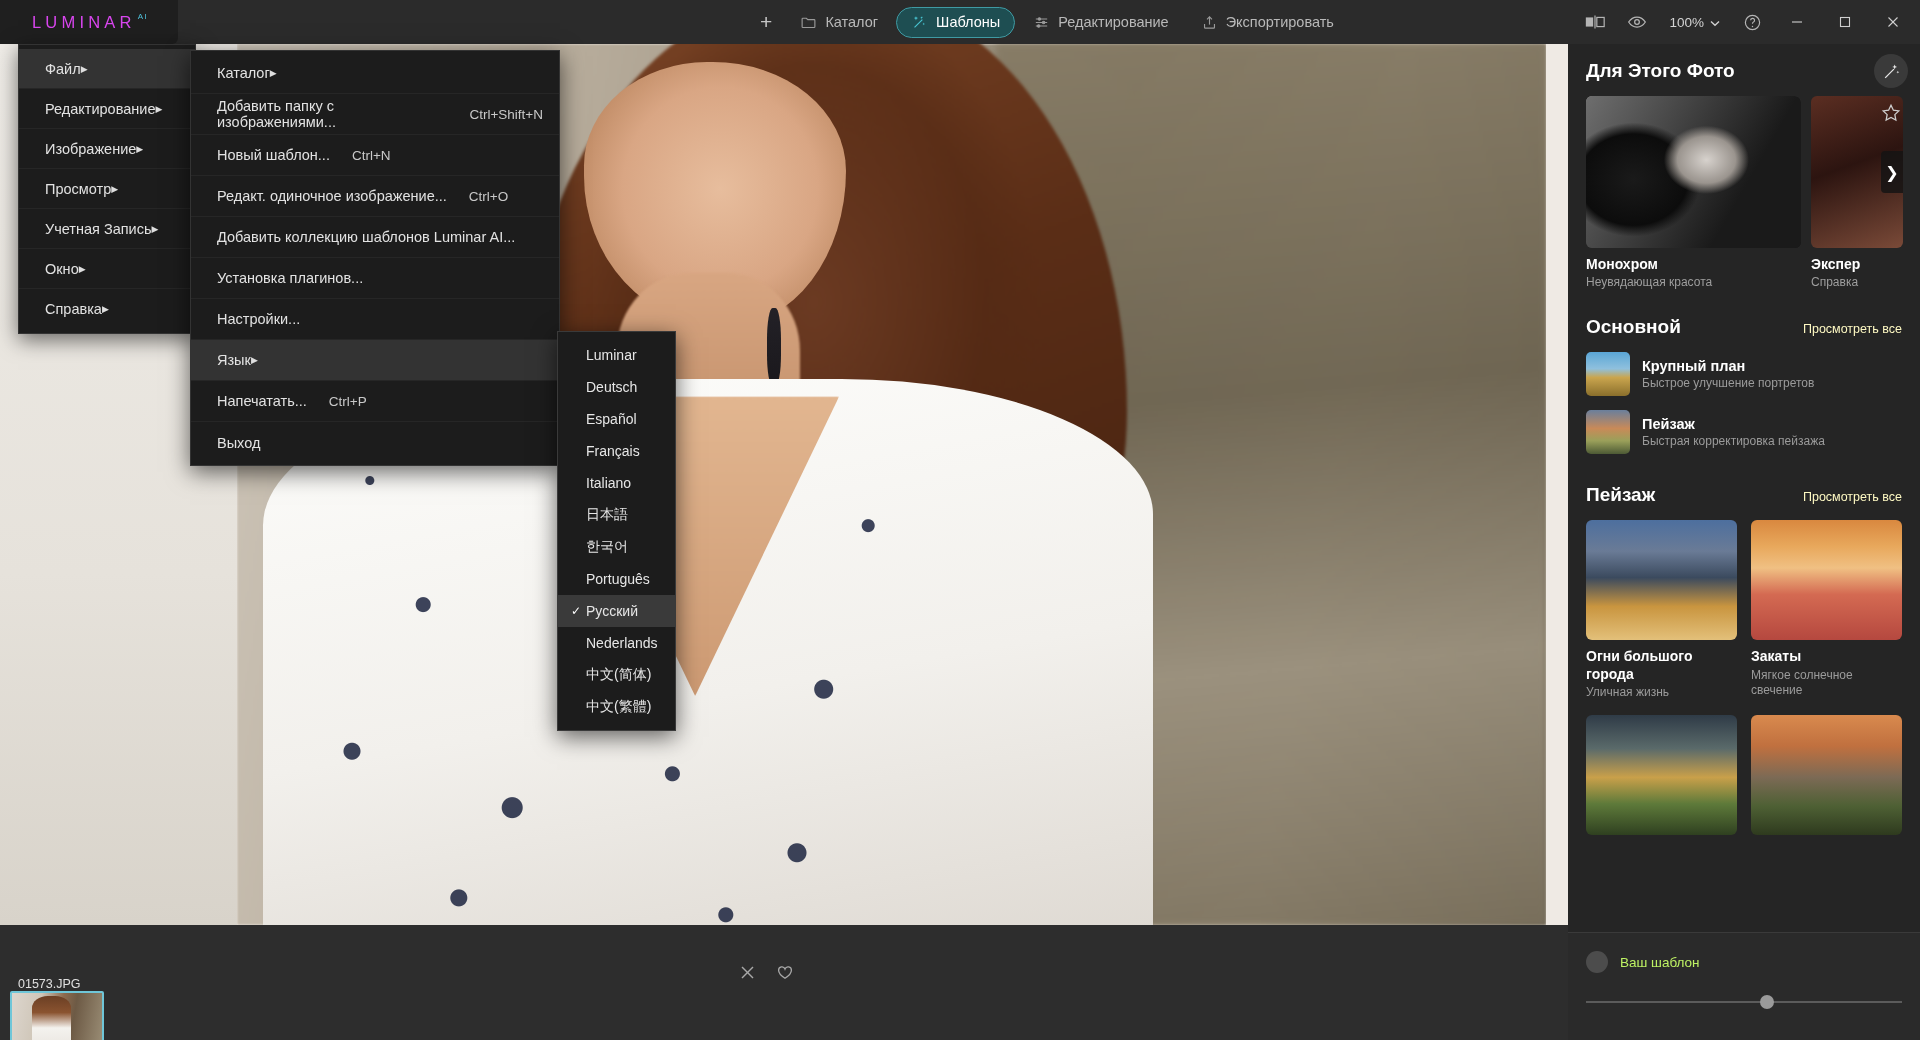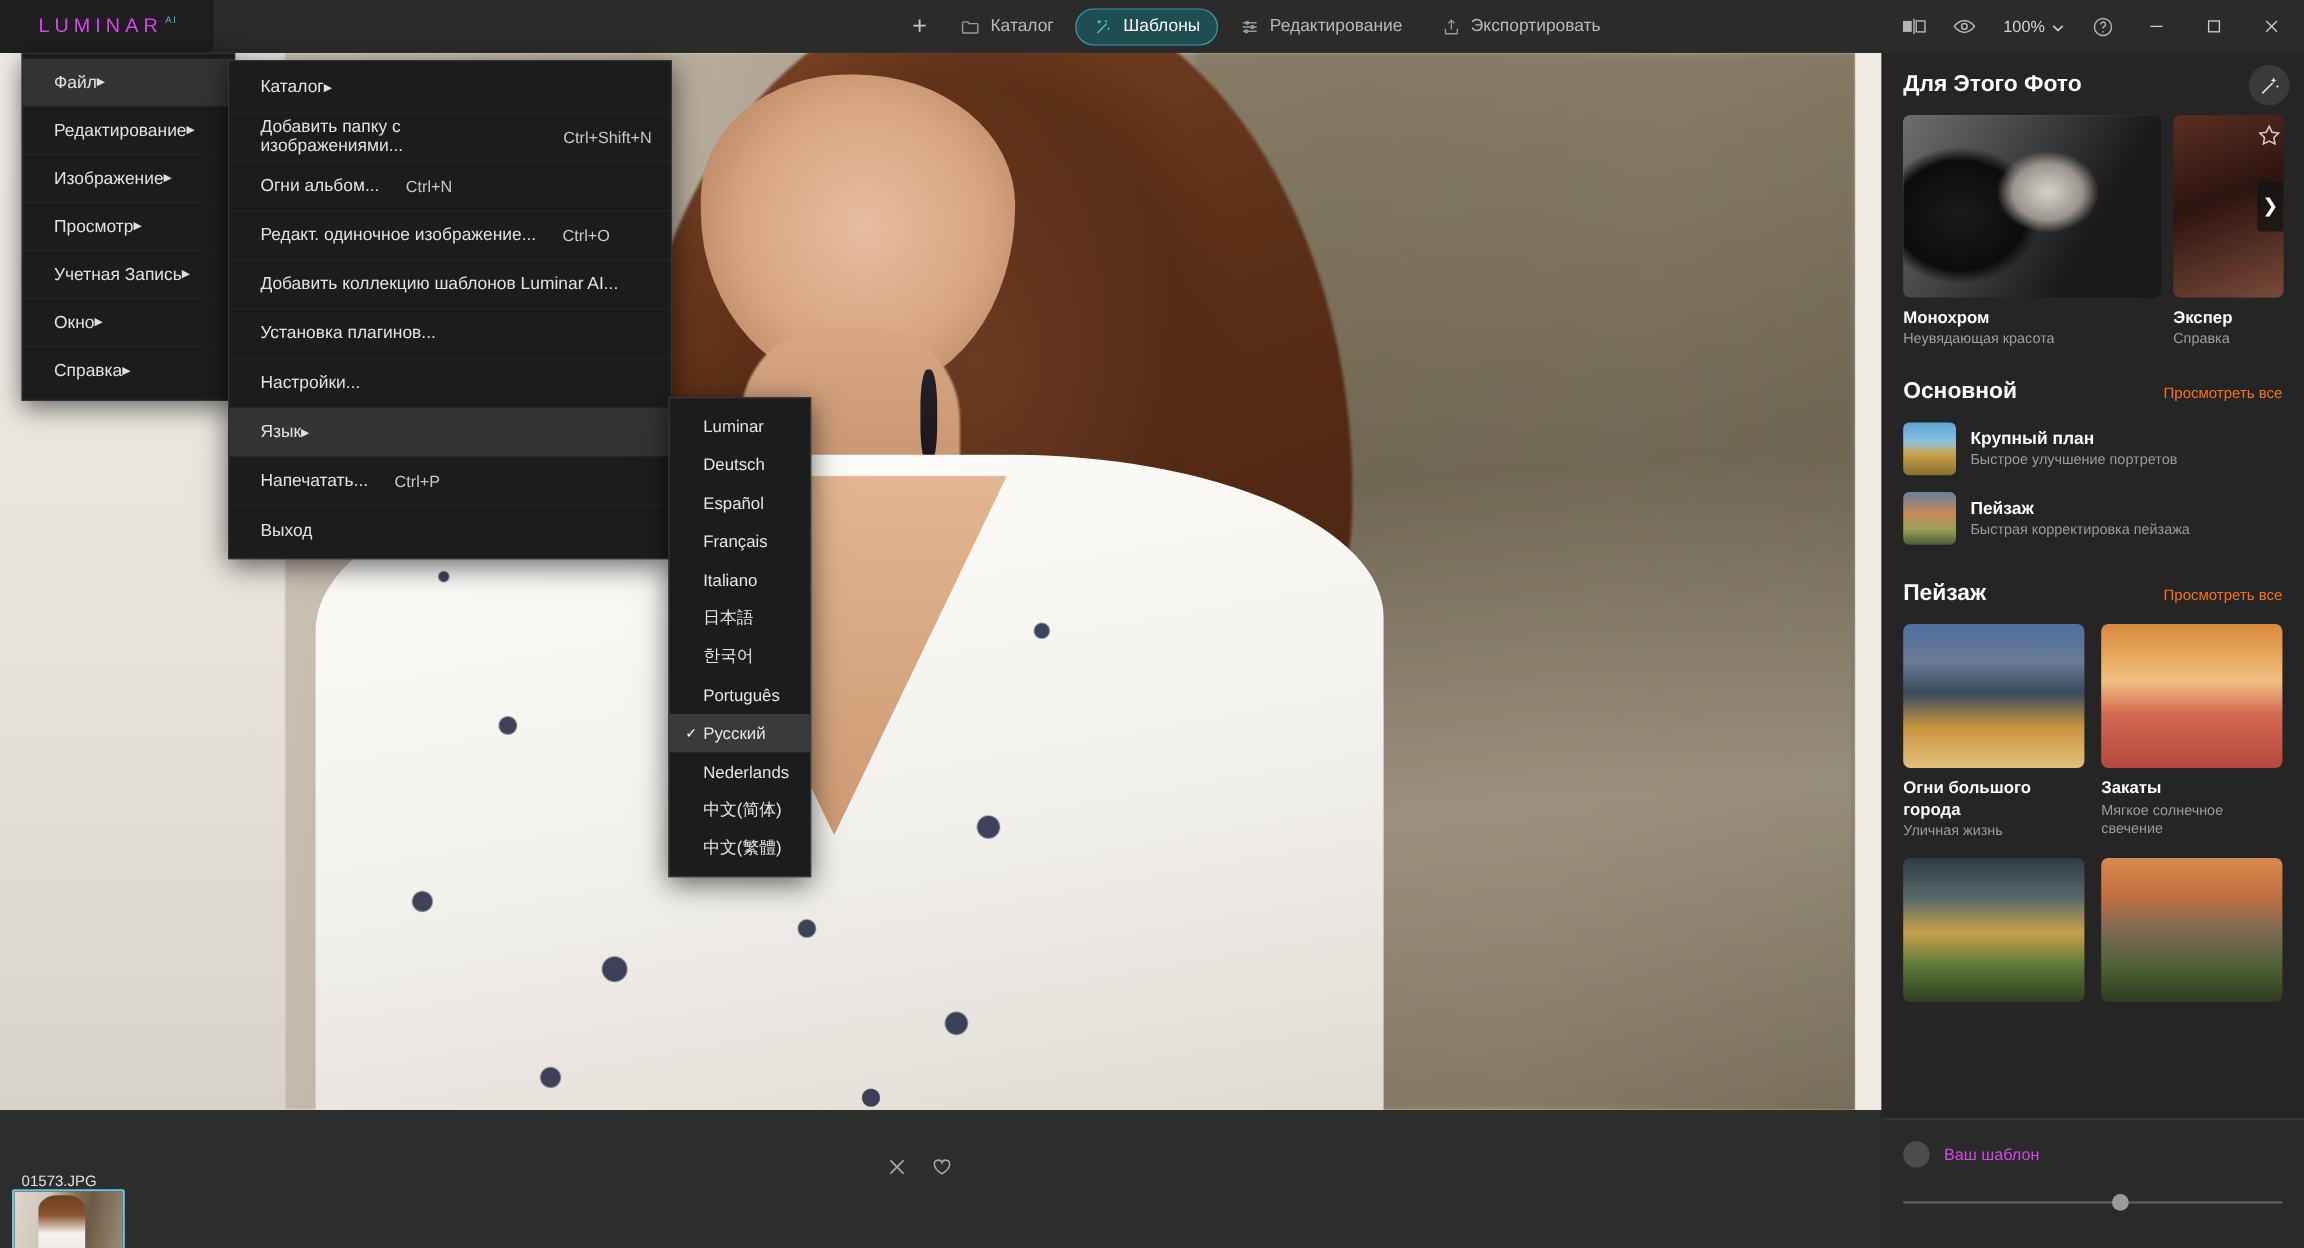--- a/index.html
+++ b/index.html
@@ -192,21 +192,21 @@
   .magic-btn {
     width: 34px; height: 34px; border-radius: 50%; background: #3a3a3a;
     display: flex; align-items: center; justify-content: center; cursor: pointer;
   }
   .star-btn { cursor: pointer; color: #cfcfcf; }
   .rp-h1 { font-size: 19px; font-weight: 700; color: #fff; margin-bottom: 14px; }
   .rp-h2 {
     font-size: 19px; font-weight: 700; color: #fff;
     display: flex; align-items: baseline; justify-content: space-between;
   }
-  .see-all { font-size: 12.5px; color: #f97316; cursor: pointer; font-weight: 400; }
+  .see-all { font-size: 12.5px; color: #fef9c3; cursor: pointer; font-weight: 400; }
 
   .hero-row { display: flex; gap: 10px; position: relative; }
   .hero-card { width: 215px; flex: none; }
   .hero-img {
     width: 215px; height: 152px; border-radius: 6px; overflow: hidden;
     background: linear-gradient(150deg,#8e8e8e 0%,#3a3a3a 45%,#121212 100%);
     position: relative;
   }
   .hero-img.mono::after {
     content: ""; position: absolute; inset: 0;
@@ -258,21 +258,21 @@
   }
   .g-t { font-size: 14px; font-weight: 700; color: #fff; margin-top: 8px; line-height: 1.25; }
   .g-s { font-size: 12px; color: #9b9b9b; margin-top: 2px; line-height: 1.3; }
 
   .rp-footer {
     position: absolute; left: 0; bottom: 0; width: 352px; height: 108px;
     background: #2a2a2a; border-top: 1px solid #3a3a3a; padding: 18px;
   }
   .foot-row { display: flex; align-items: center; gap: 12px; }
   .foot-dot { width: 22px; height: 22px; border-radius: 50%; background: #4c4c4c; }
-  .foot-label { font-size: 13.5px; color: #d946ef; }
+  .foot-label { font-size: 13.5px; color: #bef264; }
   .slider { margin-top: 22px; position: relative; height: 14px; cursor: pointer; }
   .slider-track {
     position: absolute; top: 6px; left: 0; right: 0; height: 2px; background: #5b5b5b;
   }
   .slider-knob {
     position: absolute; top: 0; left: 55%; width: 14px; height: 14px;
     border-radius: 50%; background: #9a9a9a;
   }
 
   
@@ -471,21 +471,21 @@
   <div class="menu-file">
     <div class="mi">
       <span>Каталог</span>
       <span class="arr">▶</span>
     </div>
     <div class="mi">
       <span>Добавить папку с изображениями...</span>
       <span class="sc">Ctrl+Shift+N</span>
     </div>
     <div class="mi">
-      <span>Огни альбом...</span>
+      <span>Новый шаблон...</span>
       <span class="sc">Ctrl+N</span>
     </div>
     <div class="mi">
       <span>Редакт. одиночное изображение...</span>
       <span class="sc">Ctrl+O</span>
     </div>
     <div class="mi">
       <span>Добавить коллекцию шаблонов Luminar AI...</span>
     </div>
     <div class="mi">

